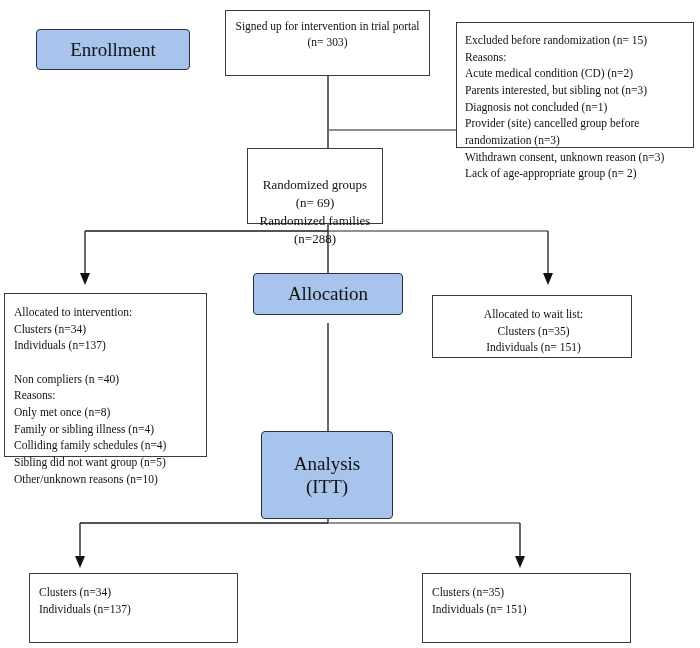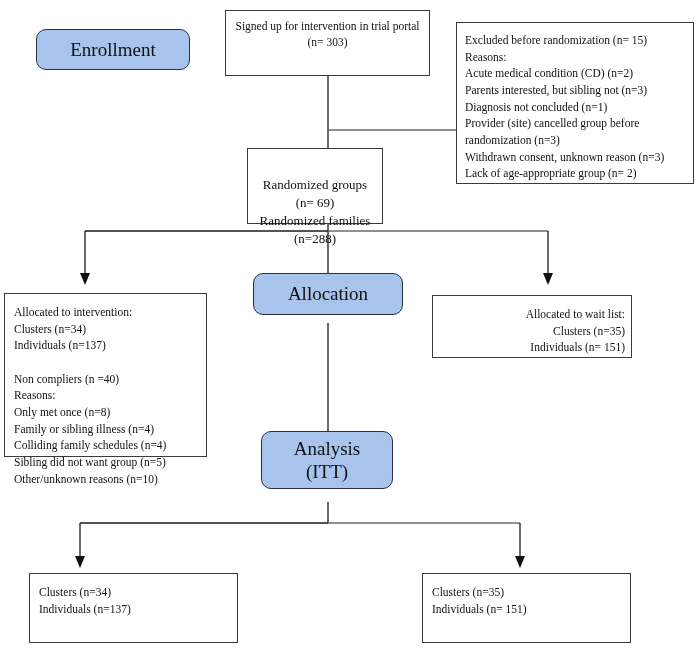--- a/index.html
+++ b/index.html
@@ -25,21 +25,21 @@
   .centered{
     text-align:center;
     width:100%;
     left:0;
   }
   .stage{
     position:absolute;
     box-sizing:border-box;
     background:#a8c4ec;
     border:1px solid #2b2f45;
-    border-radius:10px;
+    border-radius:4px;
     display:flex;
     align-items:center;
     justify-content:center;
     text-align:center;
     line-height:1.22;
   }
   .stage span{display:block;}
   svg.links{
     position:absolute;
     left:0;top:0;
@@ -84,21 +84,21 @@
 
   <div class="stage" style="left:36px;top:29px;width:154px;height:41px;font-size:19px;">
     <span>Enrollment</span>
   </div>
 
   <div class="box" style="left:225px;top:2px;width:205px;height:66px;margin-top:8px;">
     <div class="box-text centered" style="top:8px;padding:0 8px;font-size:11.5px;line-height:1.38;">Signed up for intervention in trial portal
 (n= 303)</div>
   </div>
 
-  <div class="box" style="left:456px;top:22px;width:238px;height:162px;">
+  <div class="box" style="left:456px;top:22px;width:238px;height:126px;">
     <div class="box-text" style="left:8px;top:9px;right:6px;font-size:11.5px;line-height:1.45;text-align:left;">Excluded before randomization (n= 15)
 Reasons:
 Acute medical condition (CD) (n=2)
 Parents interested, but sibling not (n=3)
 Diagnosis not concluded (n=1)
 Provider (site) cancelled group before
 randomization (n=3)
 Withdrawn consent, unknown reason (n=3)
 Lack of age-appropriate group (n= 2)</div>
   </div>
@@ -122,26 +122,26 @@
 Non compliers (n =40)
 Reasons:
 Only met once (n=8)
 Family or sibling illness (n=4)
 Colliding family schedules (n=4)
 Sibling did not want group (n=5)
 Other/unknown reasons (n=10)</div>
   </div>
 
   <div class="box" style="left:432px;top:295px;width:200px;height:63px;">
-    <div class="box-text" style="left:9px;top:10px;right:6px;font-size:11.5px;line-height:1.45;text-align:right;">Allocated to wait list:
+    <div class="box-text" style="left:9px;top:10px;right:6px;font-size:11.5px;line-height:1.45;text-align:center;">Allocated to wait list:
 Clusters (n=35)
 Individuals (n= 151)</div>
   </div>
 
-  <div class="stage" style="left:261px;top:431px;width:132px;height:58px;font-size:19px;flex-direction:column;">
+  <div class="stage" style="left:261px;top:431px;width:132px;height:88px;font-size:19px;flex-direction:column;">
     <span>Analysis</span>
     <span>(ITT)</span>
   </div>
 
   <div class="box" style="left:29px;top:573px;width:209px;height:70px;">
     <div class="box-text" style="left:9px;top:10px;right:6px;font-size:11.5px;line-height:1.45;text-align:left;">Clusters (n=34)
 Individuals (n=137)</div>
   </div>
 
   <div class="box" style="left:422px;top:573px;width:209px;height:70px;">

